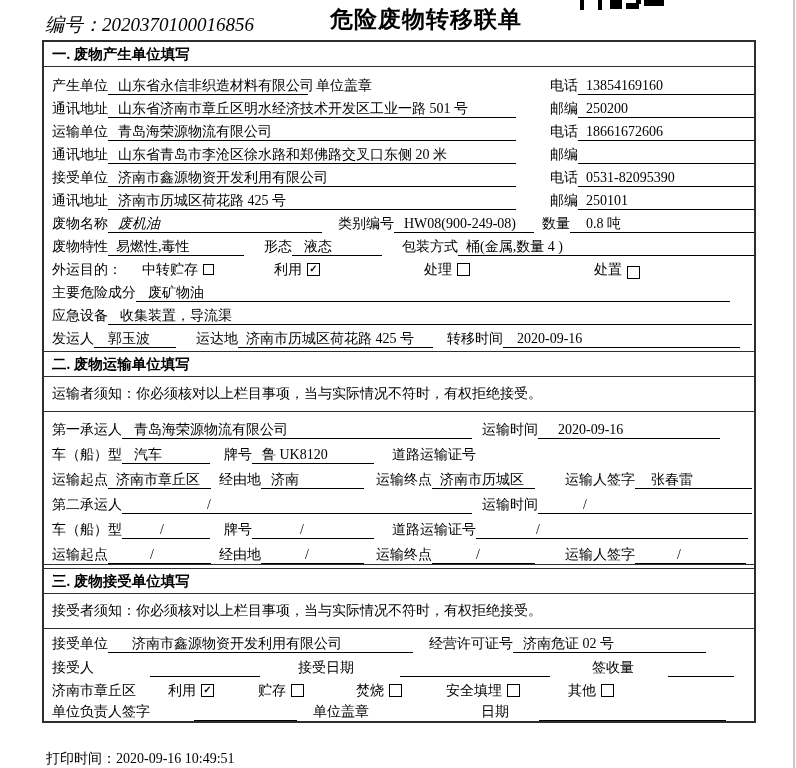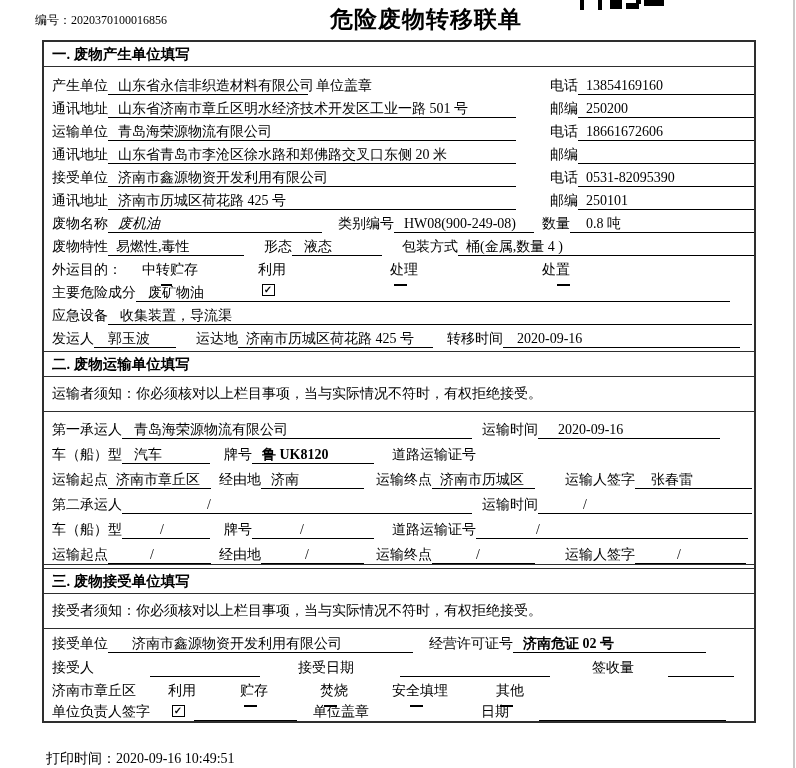--- a/index.html
+++ b/index.html
@@ -1,40 +1,40 @@
 <!DOCTYPE html>
 <html lang="zh"><head>
 <meta charset="utf-8">
 <style>
   html,body{margin:0;padding:0;}
   body{
     width:796px;height:768px;position:relative;background:#ffffff;
     font-family:"Liberation Serif","DejaVu Serif",serif;
     color:#000;overflow:hidden;
   }
-  .doc-no{position:absolute;left:35px;top:12px;font-size:12px;white-space:nowrap;}
+  .doc-no{position:absolute;left:45px;top:12px;font-size:19px;white-space:nowrap;font-style:italic;}
   .doc-title{position:absolute;left:330px;top:4px;font-size:23px;font-weight:bold;letter-spacing:1px;white-space:nowrap;}
   .qr{position:absolute;left:578px;top:0;width:88px;height:10px;overflow:hidden;}
   .qr div{position:absolute;background:#000;}
   .win-edge{position:absolute;right:1px;top:0;width:2px;height:768px;background:#c9c9c9;}
 
   .tbl{position:absolute;left:42px;top:40px;width:714px;border:2px solid #2e2e2e;background:#fff;box-sizing:border-box;}
   .sec-h{font-weight:bold;font-size:14.5px;padding:4px 8px 3px 8px;line-height:17px;border-bottom:1.5px solid #2e2e2e;}
   .sec-h.mid{border-top:1.5px solid #2e2e2e;margin-top:3px;}
   .sec-c{padding-top:5px;}
   .sec-c.bordered{border-bottom:1.5px solid #2e2e2e;}
   .notice{height:34px;line-height:34px;padding-left:8px;font-size:14px;border-bottom:1.5px solid #2e2e2e;white-space:nowrap;}
 
   .r{display:flex;align-items:flex-end;height:23px;font-size:14px;}
   .r2{height:25px;}
   .lb{height:19px;line-height:19px;white-space:nowrap;}
   .lb:first-child{padding-left:8px;}
   .u{display:inline-block;height:19px;line-height:19px;border-bottom:1px solid #000;white-space:nowrap;box-sizing:border-box;overflow:visible;}
   .sp{flex:1;}
-  .grp{display:flex;align-items:center;gap:5px;height:19px;flex-direction:column;}
+  .grp{display:flex;align-items:center;gap:5px;height:19px;}
   .cb{display:inline-block;width:11px;height:11px;border:1px solid #000;line-height:10px;font-size:10px;text-align:center;font-weight:bold;box-sizing:content-box;}
   .cb.sm{width:9px;height:9px;line-height:8px;font-size:8px;}
   .footer{position:absolute;left:46px;top:750px;font-size:14px;white-space:nowrap;}
 </style>
 </head>
 <body>
 
 <div class="doc-no"><span>编号：</span><span>2020370100016856</span></div>
 <div class="doc-title">危险废物转移联单</div>
 <div class="qr">
@@ -152,21 +152,21 @@
     <div class="r r2">
       <span class="lb">第一承运人</span>
       <span class="u" style="width:350px;padding-left:12px;">青岛海荣源物流有限公司</span>
       <span class="lb" style="margin-left:10px;">运输时间</span>
       <span class="u" style="flex:1;padding-left:20px;margin-right:34px;">2020-09-16</span>
     </div>
     <div class="r r2">
       <span class="lb">车（船）型</span>
       <span class="u" style="width:88px;padding-left:12px;">汽车</span>
       <span class="lb" style="margin-left:14px;">牌号</span>
-      <span class="u" style="width:122px;padding-left:10px;font-weight:bold;">鲁 UK8120</span>
+      <span class="u" style="width:122px;padding-left:10px;">鲁 UK8120</span>
       <span class="lb" style="margin-left:18px;">道路运输证号</span>
     </div>
     <div class="r r2">
       <span class="lb">运输起点</span>
       <span class="u" style="width:103px;padding-left:8px;">济南市章丘区</span>
       <span class="lb" style="margin-left:8px;">经由地</span>
       <span class="u" style="width:103px;padding-left:10px;">济南</span>
       <span class="lb" style="margin-left:12px;">运输终点</span>
       <span class="u" style="width:103px;padding-left:8px;">济南市历城区</span>
       <span class="lb" style="margin-left:30px;">运输人签字</span>
@@ -198,21 +198,21 @@
     </div>
   </div>
 
   <div class="sec-h mid">三. 废物接受单位填写</div>
   <div class="notice">接受者须知：你必须核对以上栏目事项，当与实际情况不符时，有权拒绝接受。</div>
   <div class="sec-c" style="padding-top:2px;">
     <div class="r" style="height:22px;">
       <span class="lb">接受单位</span>
       <span class="u" style="width:305px;padding-left:24px;">济南市鑫源物资开发利用有限公司</span>
       <span class="lb" style="margin-left:16px;">经营许可证号</span>
-      <span class="u" style="flex:1;padding-left:10px;margin-right:48px;font-weight:bold;">济南危证 02 号</span>
+      <span class="u" style="flex:1;padding-left:10px;margin-right:48px;">济南危证 02 号</span>
     </div>
     <div class="r" style="height:24px;gap:16px;">
       <span class="lb">接受人</span>
       <span class="u" style="width:110px;margin-left:40px;"></span>
       <span class="lb" style="margin-left:22px;">接受日期</span>
       <span class="u" style="width:150px;margin-left:30px;"></span>
       <span class="lb" style="margin-left:26px;">签收量</span>
       <span class="u" style="flex:1;margin-left:18px;margin-right:20px;"></span>
     </div>
     <div class="r" style="height:23px;">

